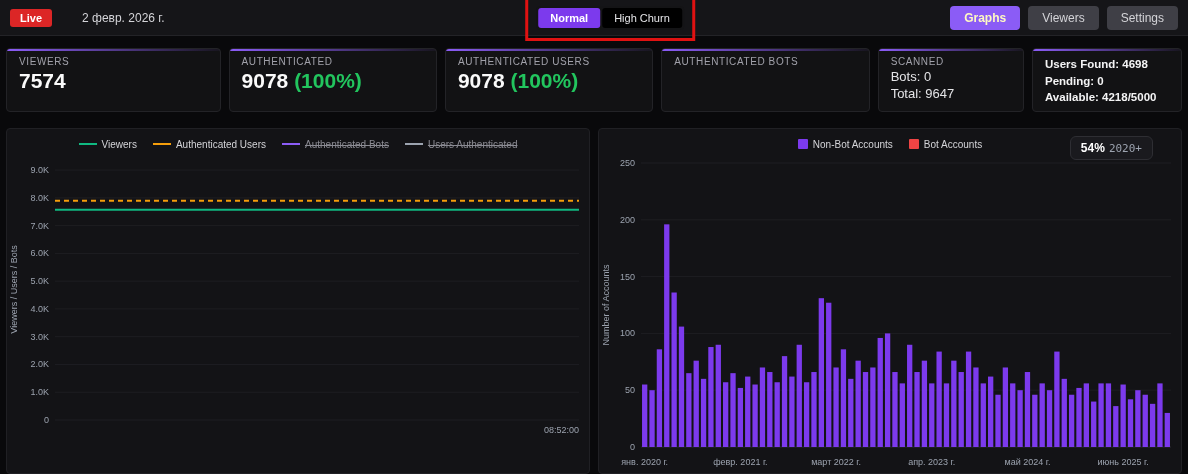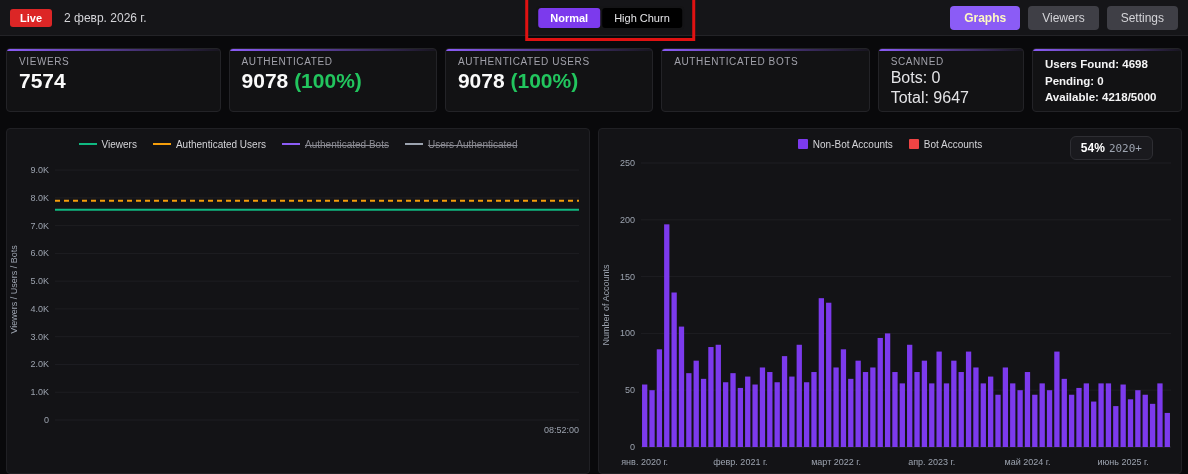--- a/index.html
+++ b/index.html
@@ -1,21 +1,21 @@
 <!DOCTYPE html>
 <html><head>
 <meta charset="utf-8">
 <style>
   * { margin:0; padding:0; box-sizing:border-box; }
   html,body { width:1188px; height:474px; overflow:hidden; }
   body { background:#09090b; color:#e4e4e7; font-family:"Liberation Sans", sans-serif; }
 
   
   .topbar { height:36px; background:#151518; border-bottom:1px solid #232327;
-            display:flex; align-items:center; padding:0 10px; position:relative; }
+            display:flex; align-items:center; padding:0 10px; position:relative;gap:18px; }
   .live-badge { background:#dc2626; color:#fff; font-size:11px; font-weight:bold;
                 padding:3px 10px; border-radius:3px; }
   .date { margin-left:12px; font-size:12px; color:#d4d4d8; }
   .annotation { position:absolute; left:50%; top:50%; transform:translate(-50%,-50%);
                 border:3px solid #e01212; border-radius:0; padding:8px;margin-left:16px; }
   .toggle-group { display:flex; background:#141416; border-radius:4px; padding:2px; gap:2px; }
   .toggle-btn { border:none; font-size:11px; padding:4px 12px; border-radius:3px;
                 cursor:pointer; font-family:inherit; }
   .toggle-btn.active { background:#7c3aed; color:#fff; font-weight:bold; }
   .toggle-btn.inactive { background:#000000; color:#e4e4e7; }
@@ -27,21 +27,21 @@
 
   
   .cards { display:flex; gap:8px; padding:12px 6px 0; height:76px; }
   .card { position:relative; background:#121214; border:1px solid #232327; border-radius:4px;
           padding:7px 12px; overflow:hidden; }
   .card::before { content:""; position:absolute; top:0; left:0; right:0; height:2px;
                   background:linear-gradient(90deg,#8b5cf6,rgba(139,92,246,0.05)); }
   .card-label { font-size:10px; color:#a1a1aa; letter-spacing:0.6px; white-space:nowrap; }
   .card-value { font-size:21px; font-weight:bold; color:#fafafa; margin-top:2px; white-space:nowrap; }
   .pct { color:#22c55e; }
-  .card-line { font-size:16px; color:#e4e4e7; margin-top:2px; white-space:nowrap; }
+  .card-line { font-size:13px; color:#e4e4e7; margin-top:2px; white-space:nowrap; }
   .card-line-bold { font-size:11.5px; font-weight:bold; color:#f4f4f5; line-height:1.45; white-space:nowrap; }
   .f152 { flex:1.52; } .f147 { flex:1.47; } .f097 { flex:0.97; } .f100 { flex:1.0; }
 
   
   .charts { display:flex; gap:8px; padding:16px 6px 0; height:362px; }
   .panel { flex:1; background:#131316; border:1px solid #202024; border-radius:4px;
            display:flex; flex-direction:column; position:relative; overflow:hidden; }
   .legend { height:26px; display:flex; justify-content:center; align-items:center;
             gap:16px; font-size:10px; color:#d4d4d8; flex:none; padding-top:4px; }
   .legend-item { display:inline-flex; align-items:center; gap:5px; cursor:pointer; }

